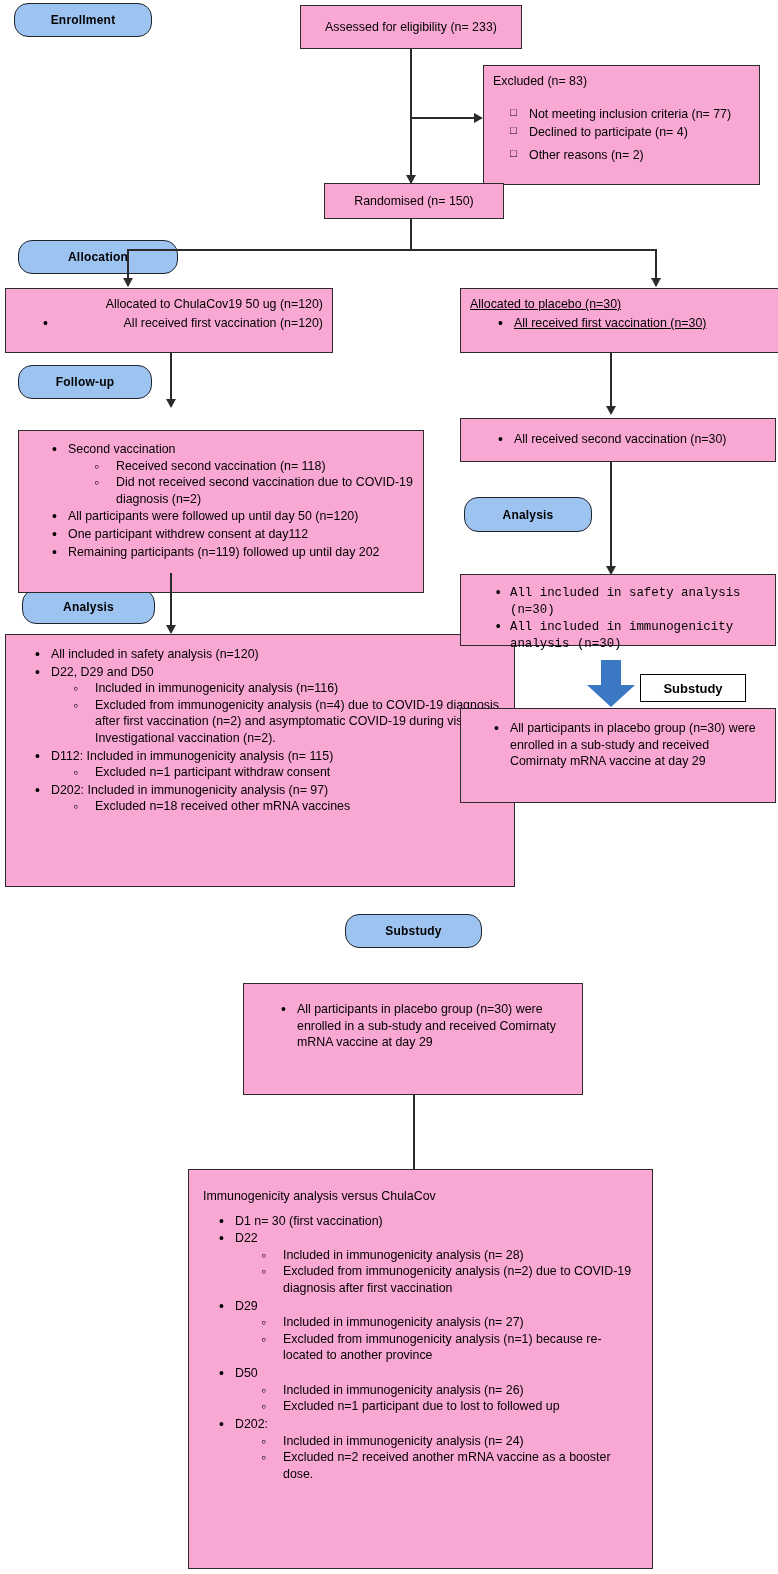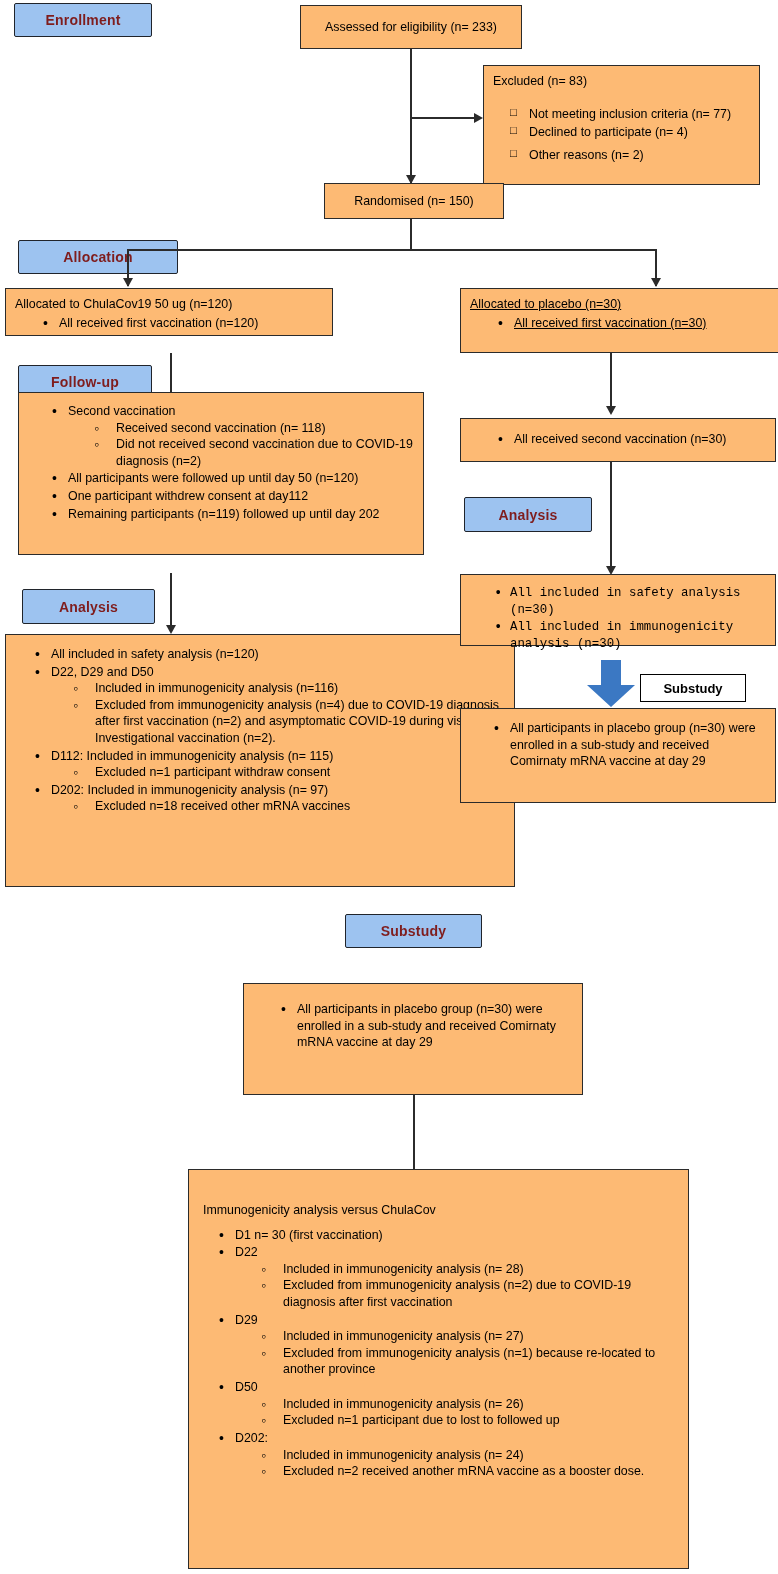--- a/index.html
+++ b/index.html
@@ -13,44 +13,44 @@
     width:778px;
     height:1574px;
     background:#ffffff;
     overflow:hidden;
   }
   
   .box{
     position:absolute;
     box-sizing:border-box;
     border:1.6px solid #2b2b2b;
-    background:#fdba74;
+    background:#f9a8d4;
   }
   .box-txt{
     font-size:12.4px;
     line-height:1.34;
     color:#000;
   }
   .center-txt{
     display:flex;
     align-items:center;
     justify-content:center;
     text-align:center;
   }
   .pad{padding:7px 9px;}
   
   .stage{
     position:absolute;
     box-sizing:border-box;
     background:#9DC3F0;
     border:1.5px solid #20242b;
-    border-radius:2px;
-    color:#7f1d1d;
+    border-radius:14px;
+    color:#000000;
     font-weight:bold;
-    font-size:14px;
+    font-size:12px;
     display:flex;
     align-items:center;
     justify-content:center;
     letter-spacing:.2px;
   }
   
   .tag{
     position:absolute;
     box-sizing:border-box;
     background:#ffffff;
@@ -165,41 +165,41 @@
     <span>Randomised (n= 150)</span>
   </div>
 
   <div class="vline" style="left:410px;top:219px;height:31px;"></div>
   <div class="hline" style="left:127px;top:249px;width:529px;"></div>
   <div class="vline" style="left:127px;top:249px;height:37px;"></div>
   <div class="arrow-down" style="left:122.5px;top:278px;"></div>
   <div class="vline" style="left:655px;top:249px;height:37px;"></div>
   <div class="arrow-down" style="left:650.5px;top:278px;"></div>
 
-  <div class="box pad box-txt" style="left:5px;top:288px;width:328px;height:48px;">
+  <div class="box pad box-txt" style="left:5px;top:288px;width:328px;height:65px;text-align:right;">
     <div class="plain">Allocated to ChulaCov19 50 ug (n=120)</div>
     <ul class="lv1" style="margin-left:22px;">
       <li>All received first vaccination (n=120)</li>
     </ul>
   </div>
 
   <div class="box pad box-txt" style="left:460px;top:288px;width:328px;height:65px;text-decoration:underline;">
     <div class="plain">Allocated to placebo (n=30)</div>
     <ul class="lv1" style="margin-left:22px;">
       <li>All received first vaccination (n=30)</li>
     </ul>
   </div>
 
   <div class="vline" style="left:170px;top:353px;height:50px;"></div>
   <div class="arrow-down" style="left:165.5px;top:399px;"></div>
 
   <div class="vline" style="left:610px;top:353px;height:57px;"></div>
   <div class="arrow-down" style="left:605.5px;top:406px;"></div>
 
-  <div class="box pad box-txt" style="left:18px;top:392px;width:406px;height:163px;padding-top:10px;">
+  <div class="box pad box-txt" style="left:18px;top:430px;width:406px;height:163px;padding-top:10px;">
     <ul class="lv1" style="margin-left:18px;">
       <li>
         <span>Second vaccination</span>
         <ul class="lv2" style="margin-left:18px;">
           <li>Received second vaccination (n= 118)</li>
           <li>Did not received second vaccination due to COVID-19 diagnosis (n=2)</li>
         </ul>
       </li>
       <li>All participants were followed up until day 50 (n=120)</li>
       <li>One participant withdrew consent at day112</li>
@@ -263,21 +263,21 @@
 
   <div class="box pad box-txt" style="left:243px;top:983px;width:340px;height:112px;padding-top:17px;">
     <ul class="lv1" style="margin-left:22px;">
       <li>All participants in placebo group (n=30) were enrolled in a sub-study and received Comirnaty mRNA vaccine at day 29</li>
     </ul>
   </div>
 
   <div class="vline" style="left:413px;top:1095px;height:103px;"></div>
   <div class="arrow-down" style="left:408.5px;top:1190px;"></div>
 
-  <div class="box pad box-txt" style="left:188px;top:1169px;width:501px;height:400px;padding:32px 14px;">
+  <div class="box pad box-txt" style="left:188px;top:1169px;width:465px;height:400px;padding:18px 14px;">
     <div class="hdrline">Immunogenicity analysis versus ChulaCov</div>
     <ul class="lv1" style="margin-left:10px;">
       <li>D1 n= 30 (first vaccination)</li>
       <li>
         <span>D22</span>
         <ul class="lv2" style="margin-left:18px;">
           <li>Included in immunogenicity analysis (n= 28)</li>
           <li>Excluded from immunogenicity analysis (n=2) due to COVID-19 diagnosis after first vaccination</li>
         </ul>
       </li>

